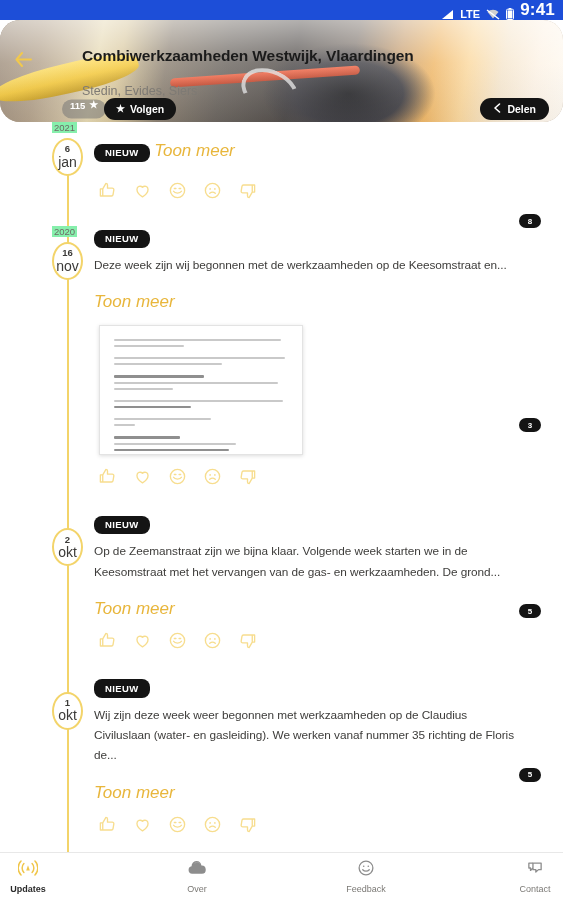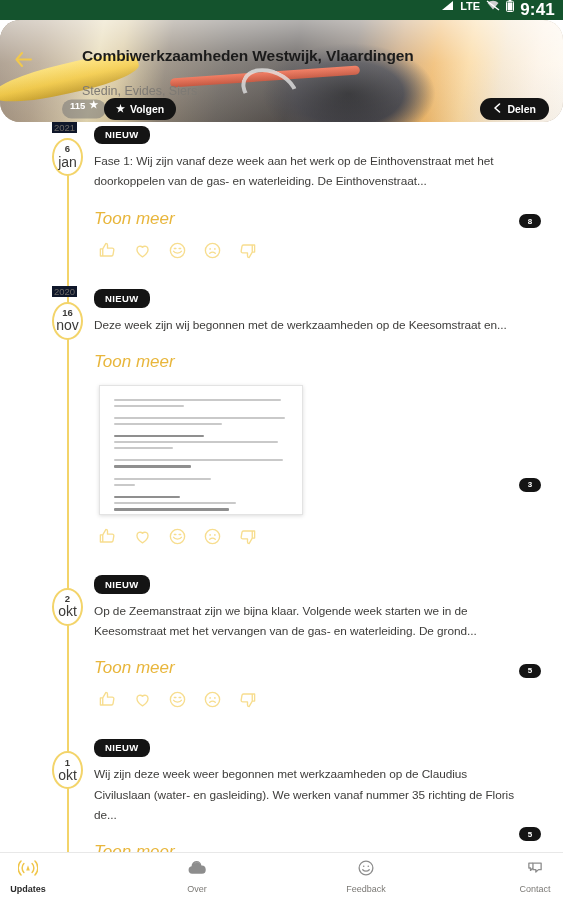--- a/index.html
+++ b/index.html
@@ -6,22 +6,22 @@
   html, body {
     width: 563px; height: 900px;
     background: #ffffff;
     font-family: "Liberation Sans", sans-serif;
     overflow: hidden;
   }
   #app { position: relative; width: 563px; height: 900px; background: #fff; }
 
   
   .statusbar {
-    height: 20px; background: #14532d; color: #fff;
-    display: flex; align-items: flex-start; justify-content: flex-end;
+    height: 20px; background: #1d4ed8; color: #fff;
+    display: flex; align-items: flex-end; justify-content: flex-end;
     padding: 0 8px; gap: 6px; font-size: 11px; font-weight: bold;
   }
   .sb-icon { display: flex; align-items: center; }
   .sb-time { font-size: 17px; letter-spacing: .2px; }
 
   
   .hero {
     position: relative; height: 102px; overflow: hidden;
     background: #b9ab9c;
     border-radius: 20px;
@@ -105,21 +105,21 @@
     position: absolute; left: 67px; top: 18px; bottom: -20px;
     width: 2px; background: #f3d46a;
   }
 
   .entry { position: relative; display: flex; padding: 0 0 0 0; }
   .entry-gutter { position: relative; width: 94px; flex: 0 0 94px; }
 
   .year-label {
     position: absolute; left: 52px; top: 0px;
     font-size: 9.5px; color: #6d6a66; font-weight: normal;
-    background: #0f172a; padding: 0 2px; z-index: 3;
+    background: #86efac; padding: 0 2px; z-index: 3;
   }
   .date-bubble {
     position: absolute; left: 52px; top: 16px; z-index: 3;
     width: 31px; height: 38px; border-radius: 50%;
     border: 2px solid #f3d46a; background: #fff;
     display: flex; flex-direction: column;
     align-items: center; justify-content: center;
     line-height: 1.08;
   }
   .date-day { font-size: 9.5px; color: #3b3a38; font-weight: bold; }
@@ -256,21 +256,20 @@
       <div class="entry">
         <div class="entry-gutter">
           <div class="year-label">2021</div>
           <div class="date-bubble">
             <span class="date-day">6</span>
             <span class="date-mon">jan</span>
           </div>
         </div>
         <div class="entry-body">
           <div class="badge-nieuw">NIEUW</div>
-          <div class="entry-text">Fase 1: Wij zijn vanaf deze week aan het werk op de Einthovenstraat met het doorkoppelen van de gas- en waterleiding. De Einthovenstraat...</div>
           <div class="toon-meer">Toon meer</div>
           <div class="reactions">
             <span class="rx">
               <svg width="19" height="19" viewBox="0 0 24 24" fill="none" stroke="#f7dd8e" stroke-width="1.7" stroke-linejoin="round">
                   <path d="M6 10v9H3v-9zM6 10l4-7a2 2 0 0 1 2 2v4h6a2 2 0 0 1 2 2.3l-1 6A2 2 0 0 1 17 19H6z"></path>
                 </svg>
             </span>
             <span class="rx">
               <svg width="19" height="19" viewBox="0 0 24 24" fill="none" stroke="#f7dd8e" stroke-width="1.7" stroke-linejoin="round">
                   <path d="M12 20s-7-4.6-7-9.4A4 4 0 0 1 12 8a4 4 0 0 1 7 2.6C19 15.4 12 20 12 20z"></path>
@@ -378,21 +377,21 @@
       <div class="entry">
         <div class="entry-gutter">
           <div class="year-label"></div>
           <div class="date-bubble">
             <span class="date-day">2</span>
             <span class="date-mon">okt</span>
           </div>
         </div>
         <div class="entry-body">
           <div class="badge-nieuw">NIEUW</div>
-          <div class="entry-text">Op de Zeemanstraat zijn we bijna klaar. Volgende week starten we in de Keesomstraat met het vervangen van de gas- en waterleiding. De grond...</div>
+          <div class="entry-text">Op de Zeemanstraat zijn we bijna klaar. Volgende week starten we in de Keesomstraat met het vervangen van de gas- en werkzaamheden. De grond...</div>
           <div class="toon-meer">Toon meer</div>
           <div class="reactions">
             <span class="rx">
               <svg width="19" height="19" viewBox="0 0 24 24" fill="none" stroke="#f7dd8e" stroke-width="1.7" stroke-linejoin="round">
                   <path d="M6 10v9H3v-9zM6 10l4-7a2 2 0 0 1 2 2v4h6a2 2 0 0 1 2 2.3l-1 6A2 2 0 0 1 17 19H6z"></path>
                 </svg>
             </span>
             <span class="rx">
               <svg width="19" height="19" viewBox="0 0 24 24" fill="none" stroke="#f7dd8e" stroke-width="1.7" stroke-linejoin="round">
                   <path d="M12 20s-7-4.6-7-9.4A4 4 0 0 1 12 8a4 4 0 0 1 7 2.6C19 15.4 12 20 12 20z"></path>

